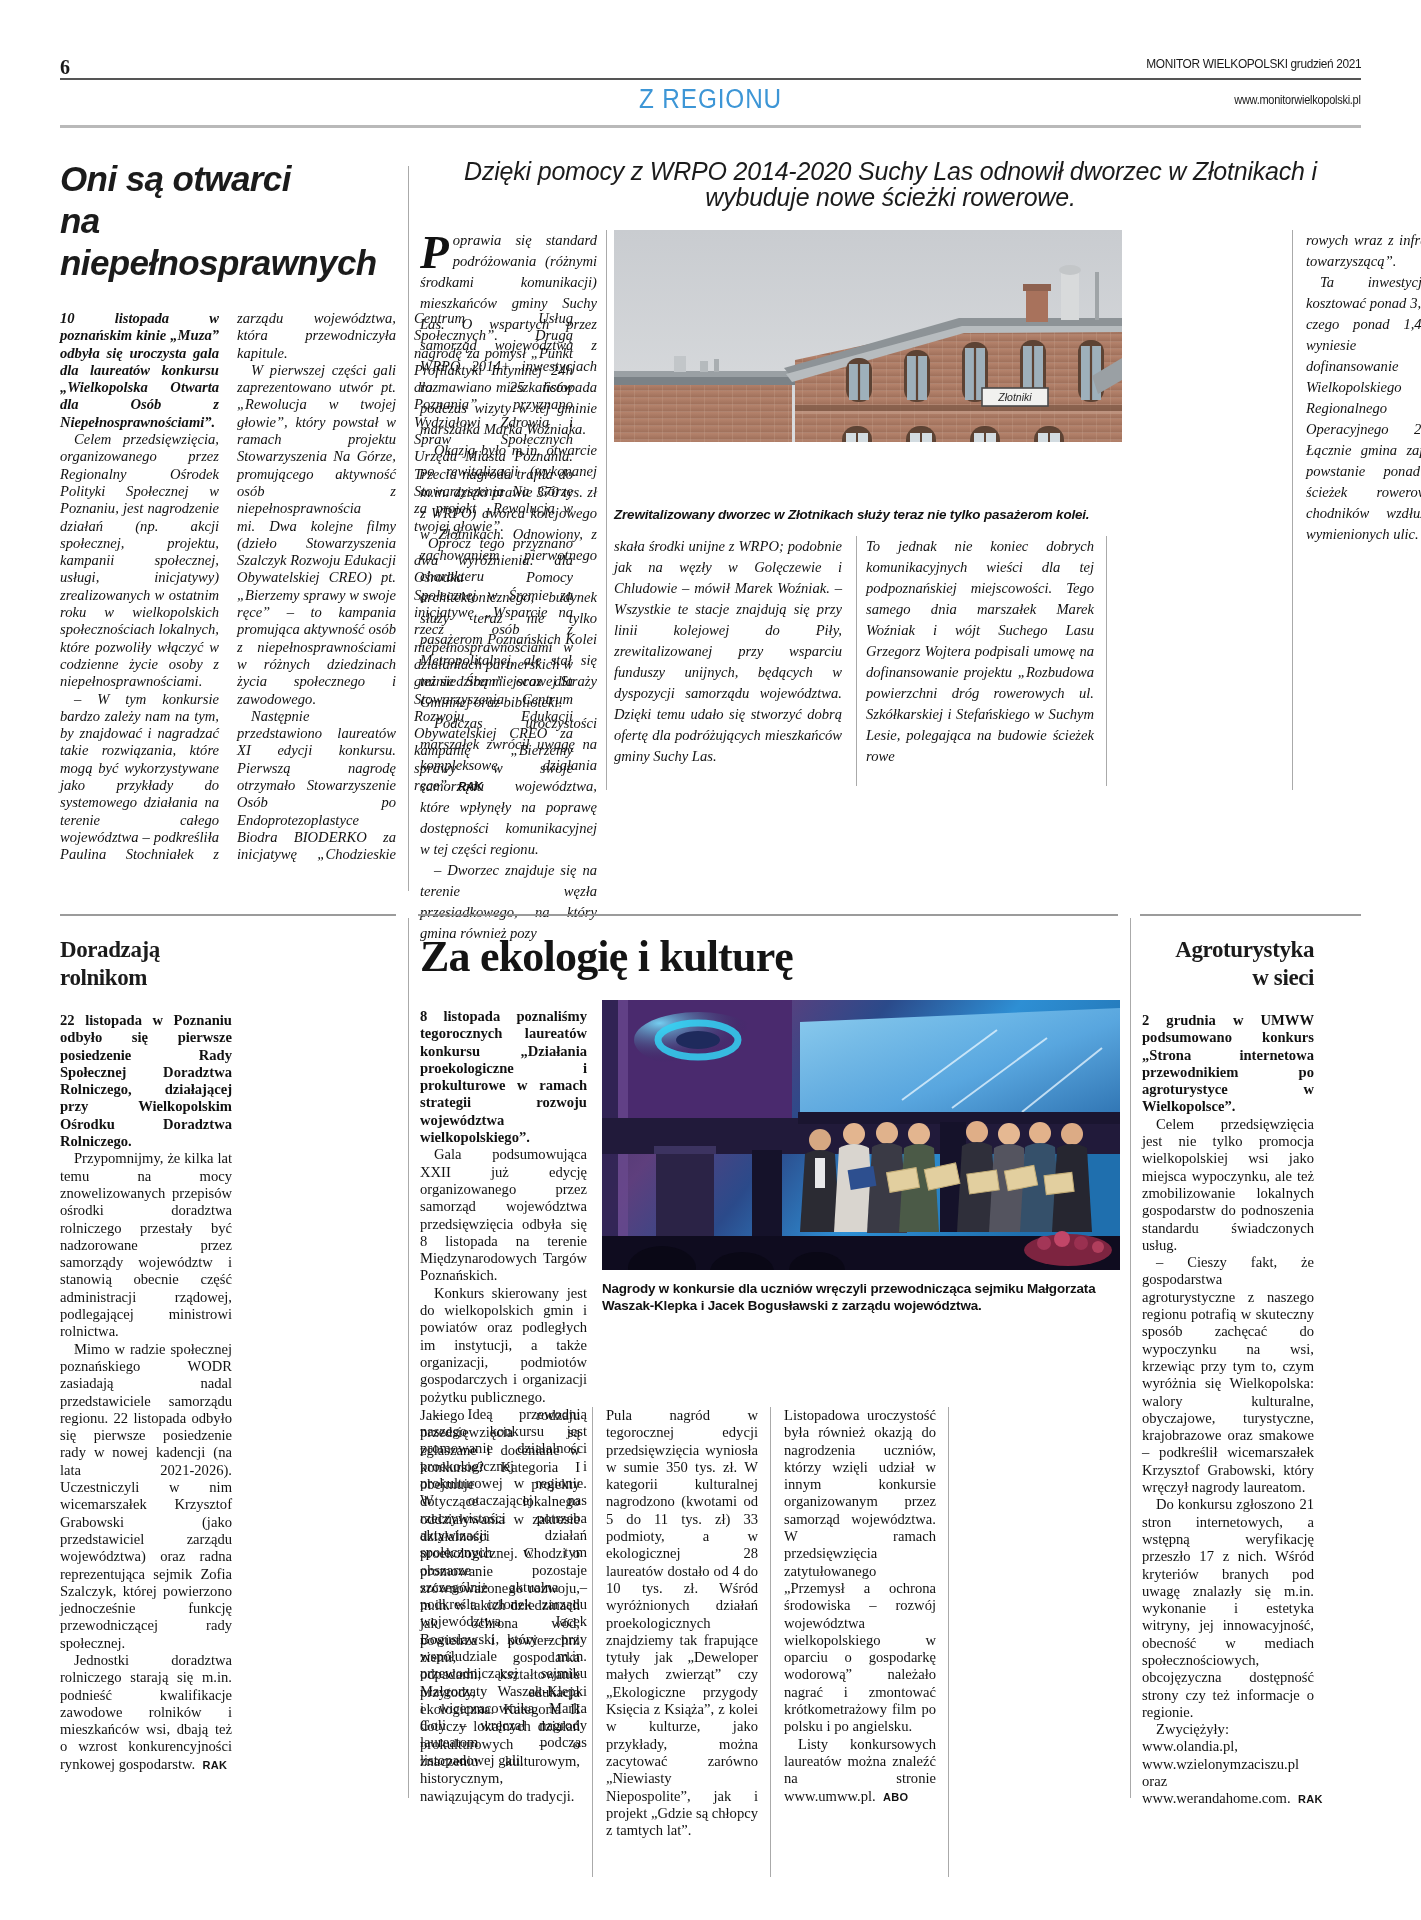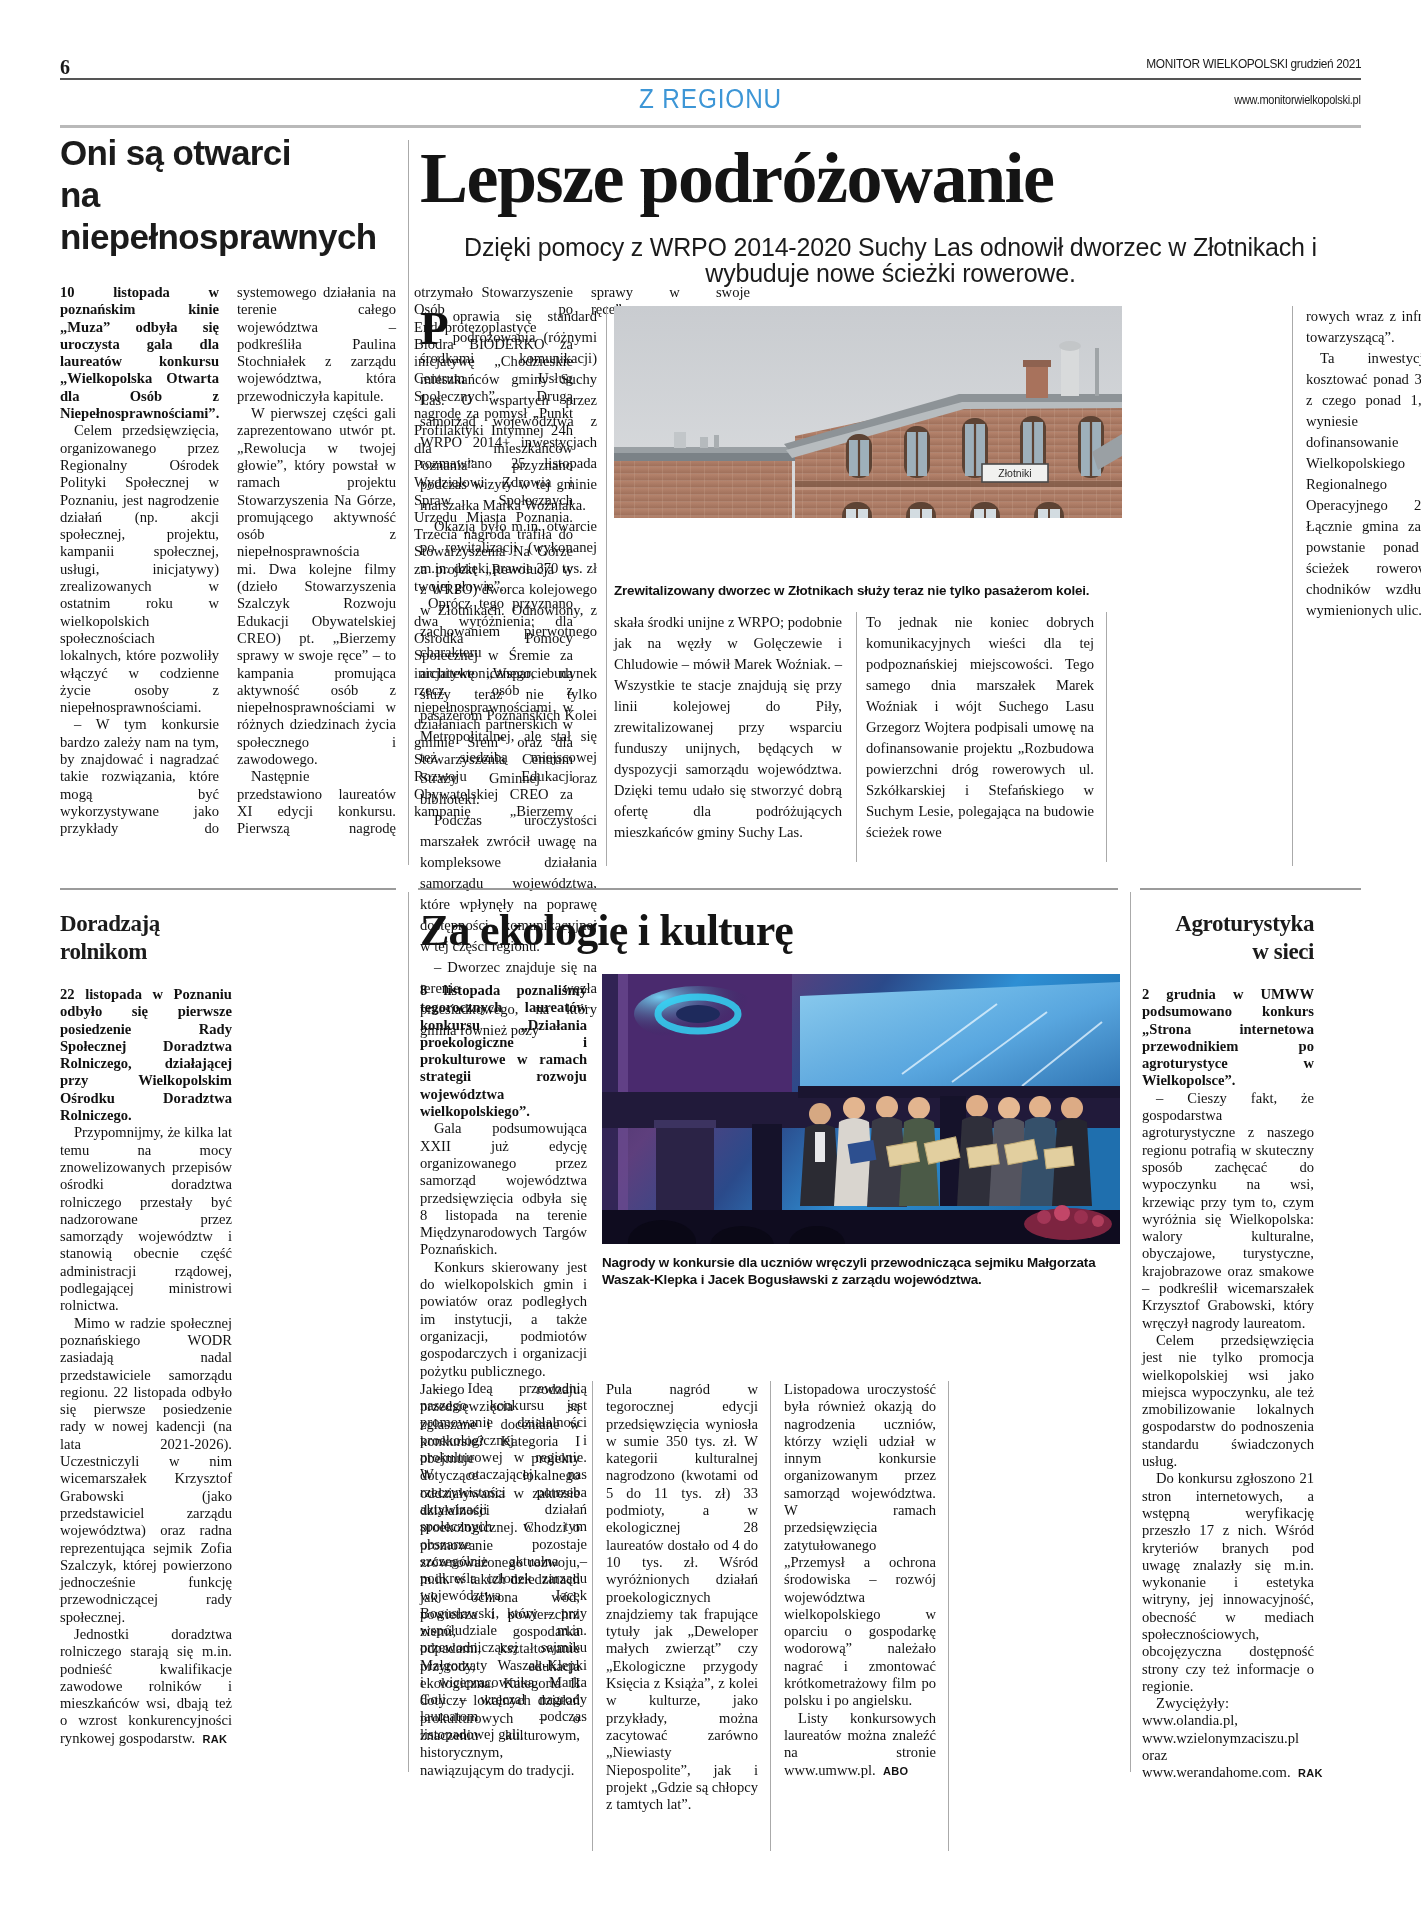--- a/index.html
+++ b/index.html
@@ -87,22 +87,23 @@
   .rak {
     font-family: "Liberation Sans", sans-serif;
     font-weight: bold;
     font-size: 11px;
     letter-spacing: 0.3px;
   }
 
   
   .top-block {
     position: relative;
-    margin-top: 6px;
+    margin-top: 32px;
     height: 742px;
+    font-style: italic;
   }
   .left-art {
     position: absolute; left: 0; top: 0;
     width: 336px; height: 742px;
   }
   .hl-sans {
     font-family: "Liberation Sans", sans-serif;
     font-weight: bold;
     color: #1b1b1b;
     letter-spacing: -0.6px;
@@ -247,21 +248,20 @@
         <p>W pierwszej części gali zaprezentowano utwór pt. „Rewolucja w twojej głowie”, który powstał w ramach projektu Stowarzyszenia Na Górze, promującego aktywność osób z niepełnosprawnościa</p>
         <p class="nodent">mi. Dwa kolejne filmy (dzieło Stowarzyszenia Szalczyk Rozwoju Edukacji Obywatelskiej CREO) pt. „Bierzemy sprawy w swoje ręce” – to kampania promująca aktywność osób z niepełnosprawnościami w różnych dziedzinach życia społecznego i zawodowego.</p>
         <p>Następnie przedstawiono laureatów XI edycji konkursu. Pierwszą nagrodę otrzymało Stowarzyszenie Osób po Endoprotezoplastyce Biodra BIODERKO za inicjatywę „Chodzieskie Centrum Usług Społecznych”. Drugą nagrodę za pomysł „Punkt Profilaktyki Intymnej 24h dla mieszkańców Poznania” przyznano Wydziałowi Zdrowia i Spraw Społecznych Urzędu Miasta Poznania. Trzecia nagroda trafiła do Stowarzyszenia Na Górze za projekt „Rewolucja w twojej głowie”.</p>
         <p><span>Oprócz tego przyznano dwa wyróżnienia: dla Ośrodka Pomocy Społecznej w Śremie za inicjatywę „Wsparcie na rzecz osób z niepełnosprawnościami w działaniach partnerskich w gminie Śrem” oraz dla Stowarzyszenia Centrum Rozwoju Edukacji Obywatelskiej CREO za kampanię „Bierzemy sprawy w swoje ręce”.</span>&nbsp;&nbsp;<span class="rak">RAK</span></p>
       </div>
     </div>
 
     <div class="vrule" style="left:348px; top:8px; height:725px;"></div>
 
     <div class="right-art col">
-      <div class="hl-serif hl-lepsze">Lepsze podróżowanie</div>
       <div class="deck">Dzięki pomocy z WRPO 2014-2020 Suchy Las odnowił dworzec w Złotnikach i wybuduje nowe ścieżki rowerowe.</div>
 
       <div class="art-body">
 
         <div class="bodycol" style="left:0; width:177px;">
           <p class="dropcap nodent">Poprawia się standard podróżowania (różnymi środkami komunikacji) mieszkańców gminy Suchy Las. O wspartych przez samorząd województwa z WRPO 2014+ inwestycjach rozmawiano 25 listopada podczas wizyty w tej gminie marszałka Marka Woźniaka.</p>
           <p>Okazją było m.in. otwarcie po rewitalizacji (wykonanej m.in. dzięki prawie 370 tys. zł z WRPO) dworca kolejowego w Złotnikach. Odnowiony, z zachowaniem pierwotnego charakteru architektonicznego, budynek służy teraz nie tylko pasażerom Poznańskich Kolei Metropolitalnej, ale stał się też siedzibą miejscowej Straży Gminnej oraz biblioteki.</p>
           <p>Podczas uroczystości marszałek zwrócił uwagę na kompleksowe działania samorządu województwa, które wpłynęły na poprawę dostępności komunikacyjnej w tej części regionu.</p>
           <p>– Dworzec znajduje się na terenie węzła przesiadkowego, na który gmina również pozy</p>
         </div>
@@ -575,20 +575,20 @@
         </div>
       </div>
     </div>
 
     <div class="col" style="position:absolute; left:1082px; top:22px; width:172px;">
       <div class="hl-small" style="margin-bottom:20px;text-align:right;">
         <span>Agroturystyka</span><br>
         <span>w sieci</span>
       </div>
       <p class="lead-bold">2 grudnia w UMWW podsumowano konkurs „Strona internetowa przewodnikiem po agroturystyce w Wielkopolsce”.</p>
+      <p>Celem przedsięwzięcia jest nie tylko promocja wielkopolskiej wsi jako miejsca wypoczynku, ale też zmobilizowanie lokalnych gospodarstw do podnoszenia standardu świadczonych usług.</p>
       <p>– Cieszy fakt, że gospodarstwa agroturystyczne z naszego regionu potrafią w skuteczny sposób zachęcać do wypoczynku na wsi, krzewiąc przy tym to, czym wyróżnia się Wielkopolska: walory kulturalne, obyczajowe, turystyczne, krajobrazowe oraz smakowe – podkreślił wicemarszałek Krzysztof Grabowski, który wręczył nagrody laureatom.</p>
-      <p>Celem przedsięwzięcia jest nie tylko promocja wielkopolskiej wsi jako miejsca wypoczynku, ale też zmobilizowanie lokalnych gospodarstw do podnoszenia standardu świadczonych usług.</p>
       <p>Do konkursu zgłoszono 21 stron internetowych, a wstępną weryfikację przeszło 17 z nich. Wśród kryteriów branych pod uwagę znalazły się m.in. wykonanie i estetyka witryny, jej innowacyjność, obecność w mediach społecznościowych, obcojęzyczna dostępność strony czy też informacje o regionie.</p>
       <p><span>Zwyciężyły: www.olandia.pl, www.wzielonymzaciszu.pl oraz www.werandahome.com.</span>&nbsp;&nbsp;<span class="rak">RAK</span></p>
     </div>
 
   </div>
 </div>
 
 </body></html>

